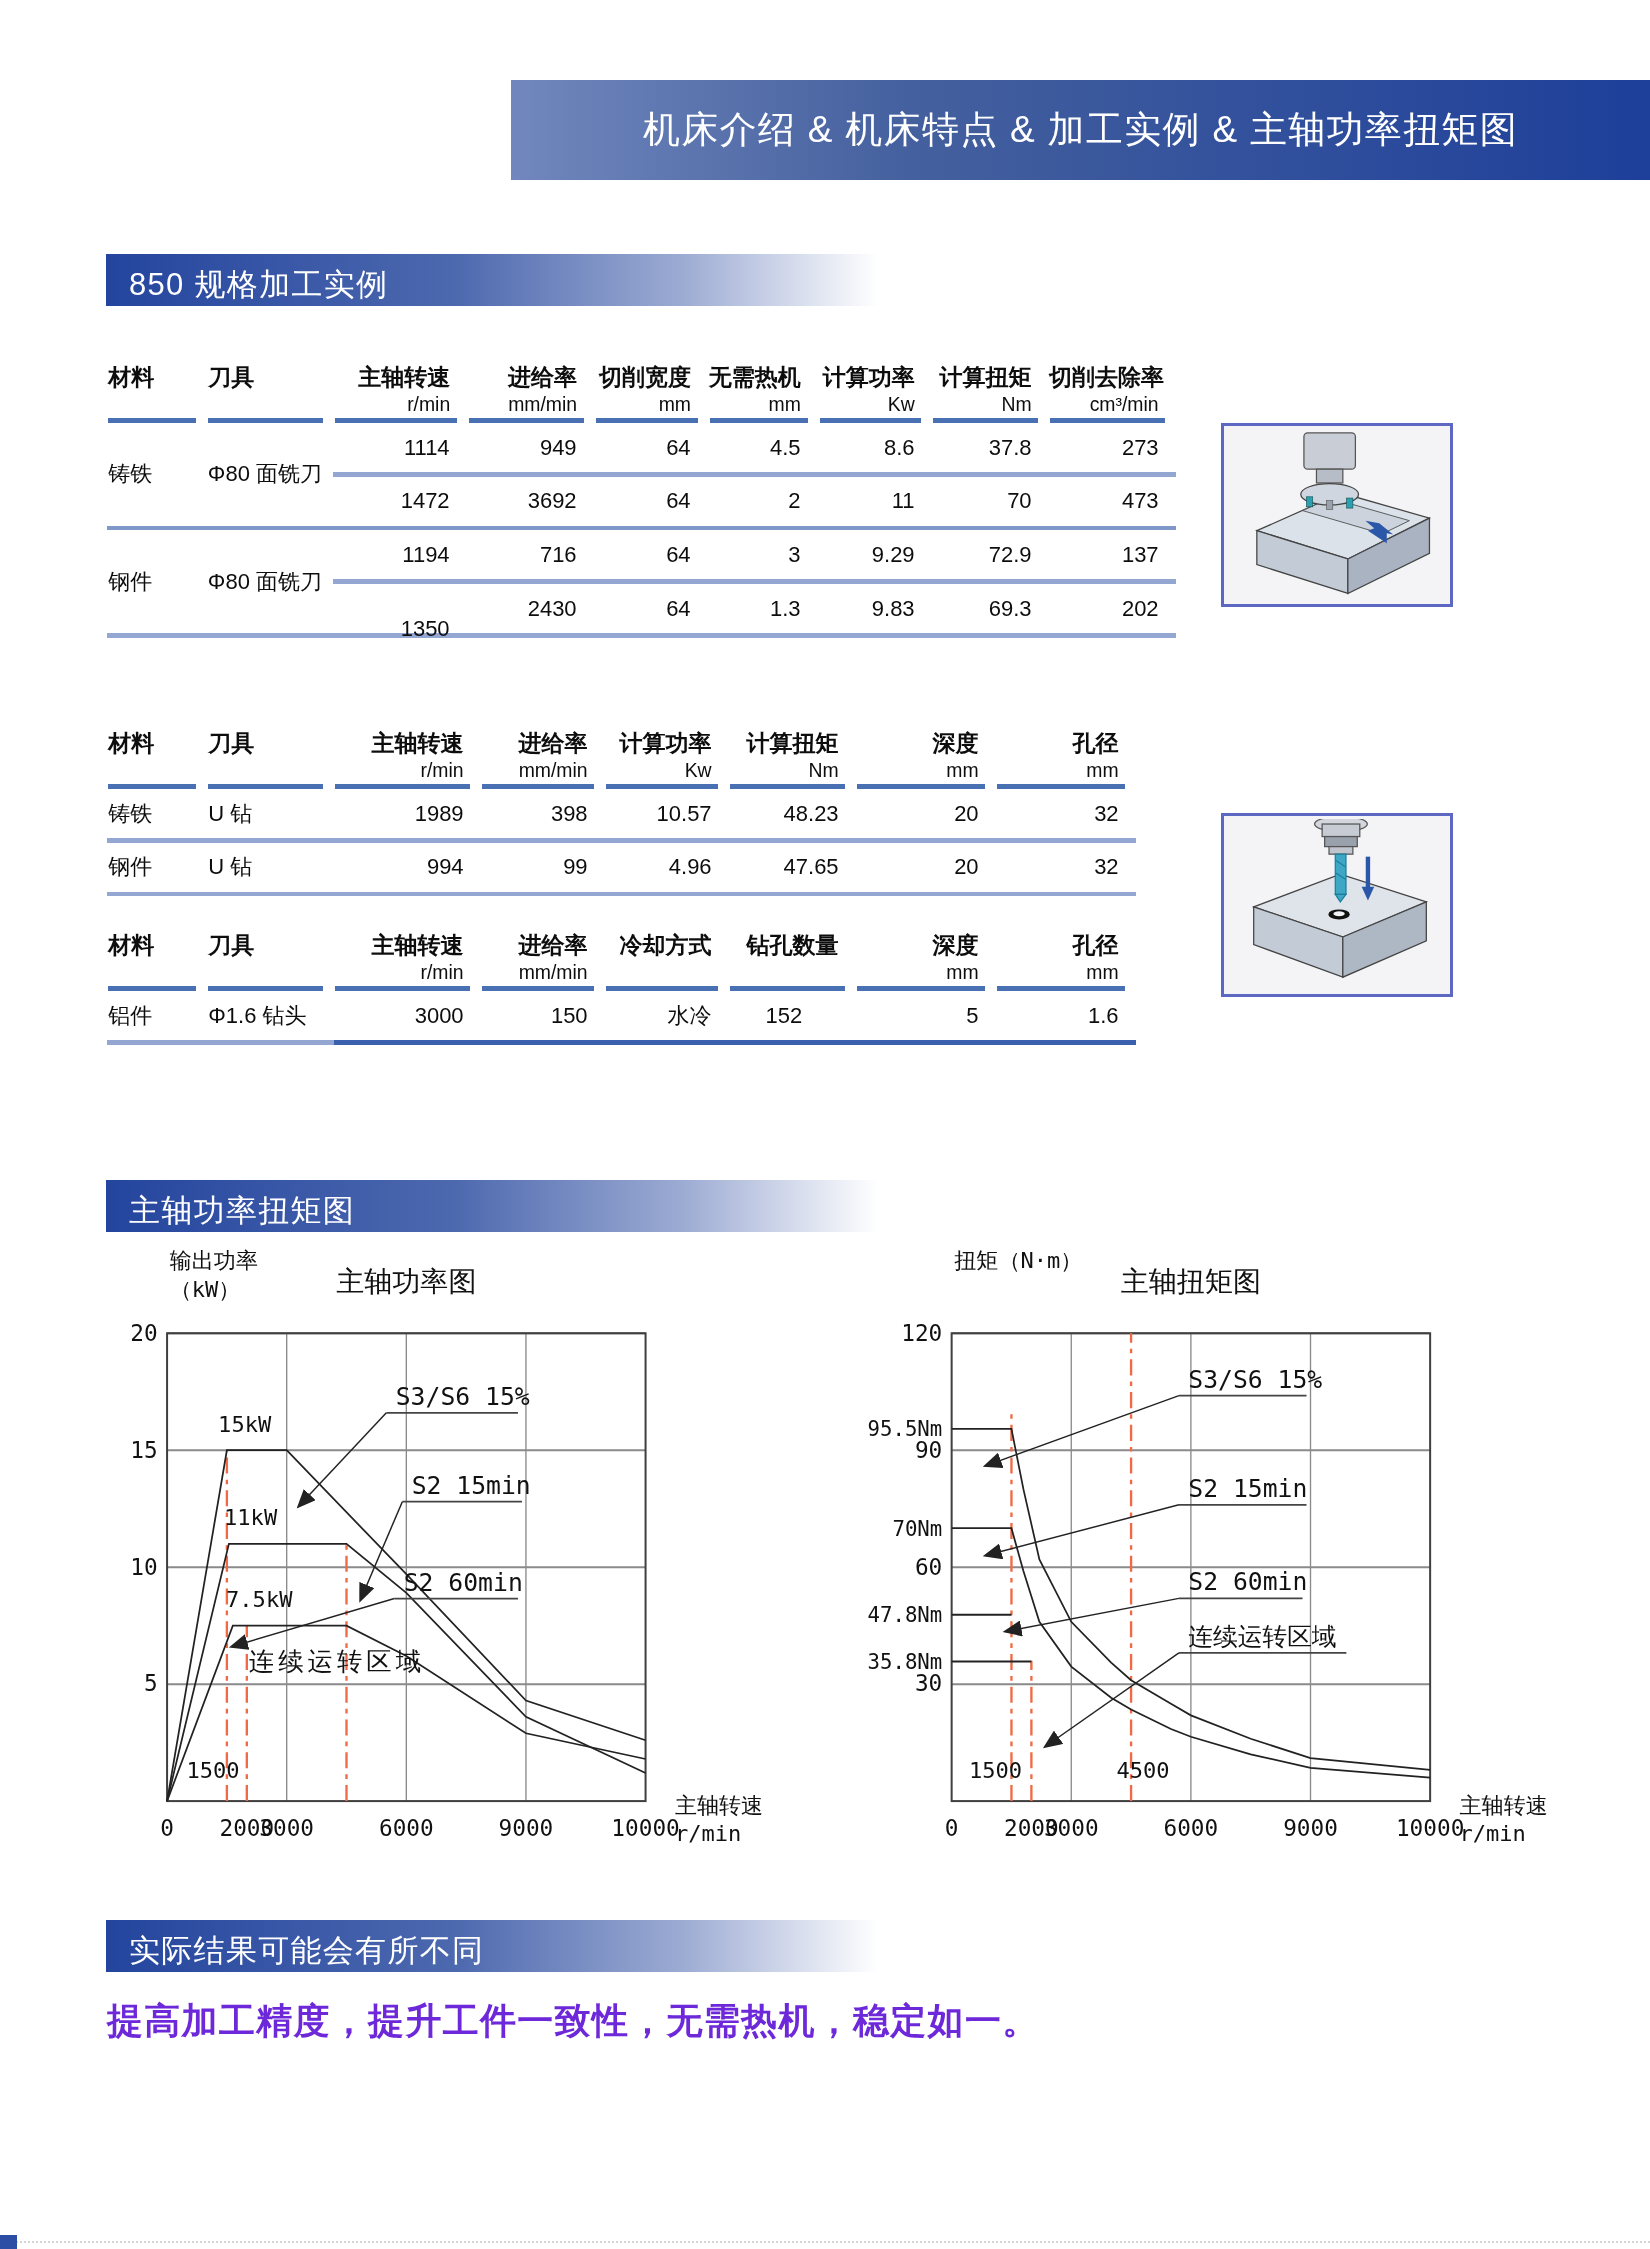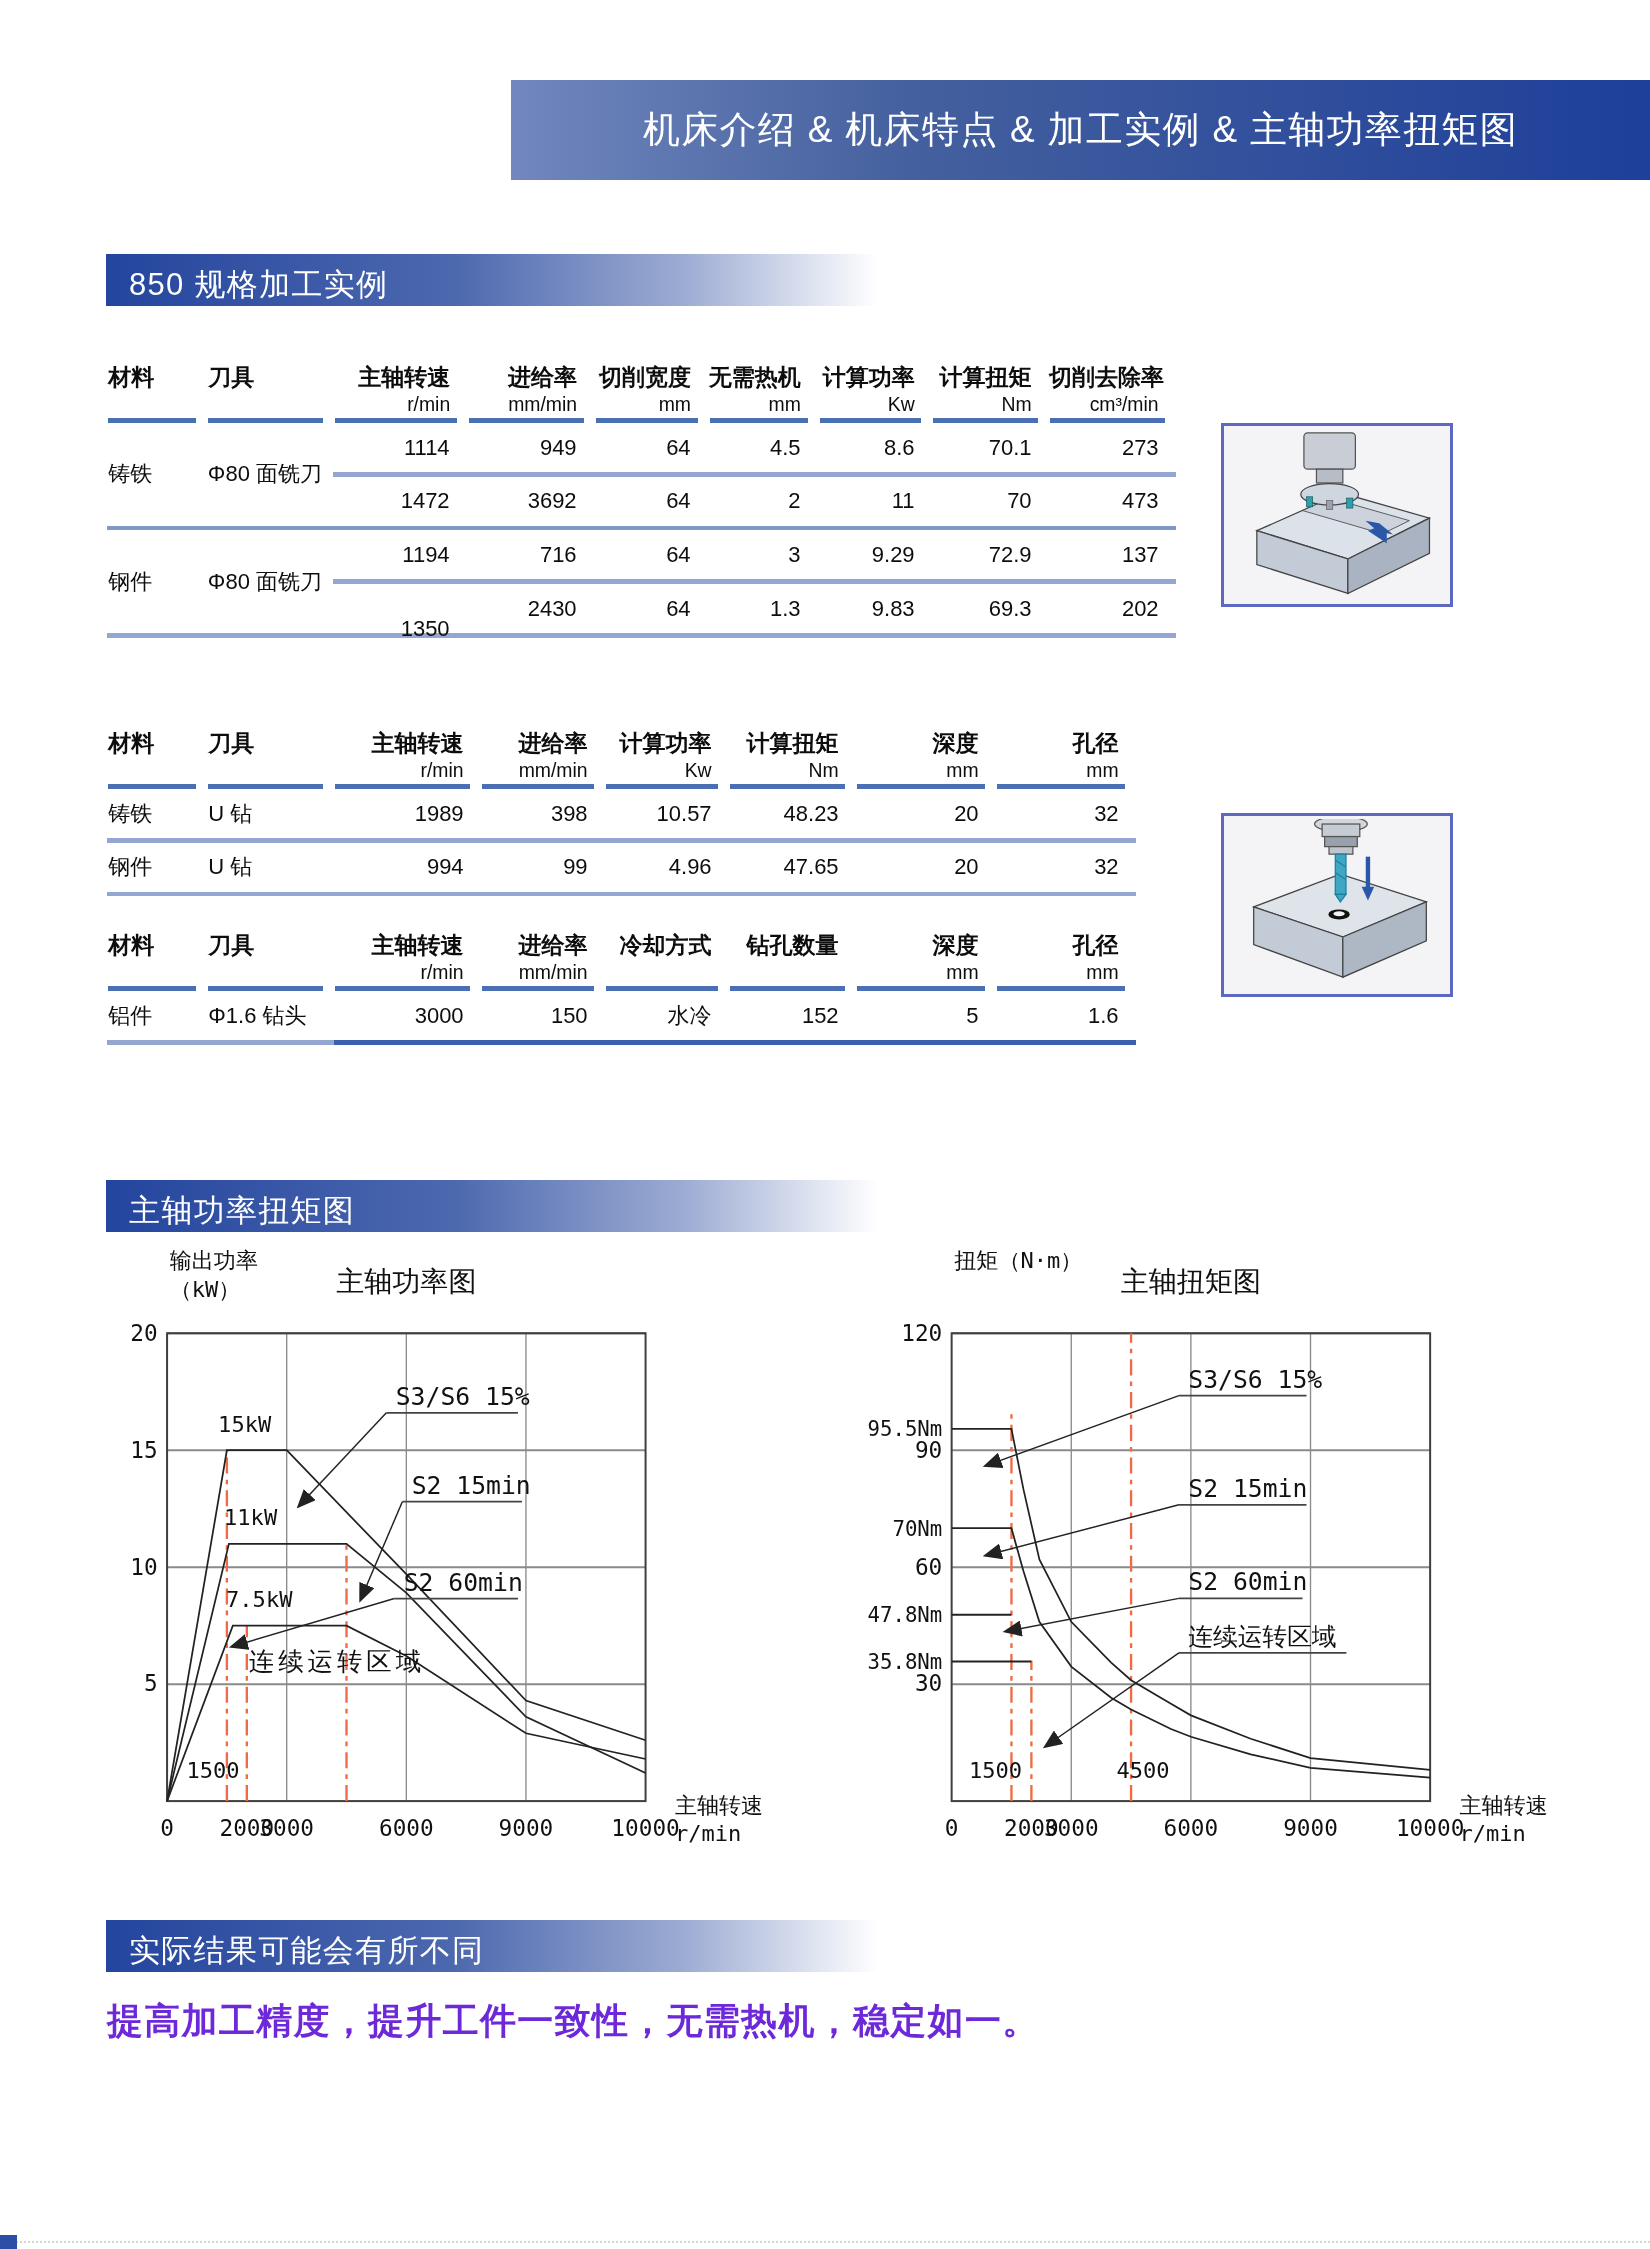--- a/index.html
+++ b/index.html
@@ -120,21 +120,21 @@
       <div class="tgroup">
         <div class="mcell" style="width: 100px;">铸铁</div>
         <div class="mcell" style="width: 127px;">Φ80 面铣刀</div>
         <div class="">
           <div class="vrow">
             <div class="vcell ar" style="width: 134px; text-align: right;">1114</div>
             <div class="vcell ar" style="width: 127px;">949</div>
             <div class="vcell ar" style="width: 114px;">64</div>
             <div class="vcell ar" style="width: 110px;">4.5</div>
             <div class="vcell ar" style="width: 114px;">8.6</div>
-            <div class="vcell ar" style="width: 117px;">70.1</div>
+            <div class="vcell ar" style="width: 117px;">37.8</div>
             <div class="vcell ar" style="width: 127px;">273</div>
           </div>
           <div class="sepnum"></div>
           <div class="vrow">
             <div class="vcell ar" style="width: 134px;">1472</div>
             <div class="vcell ar" style="width: 127px;">3692</div>
             <div class="vcell ar" style="width: 114px;">64</div>
             <div class="vcell ar" style="width: 110px;">2</div>
             <div class="vcell ar" style="width: 114px;">11</div>
             <div class="vcell ar" style="width: 117px;">70</div>
@@ -316,21 +316,21 @@
           <div class="hunit">mm</div>
           <div class="hline"></div>
         </div>
       </div>
       <div class="frow">
         <div class="vcell al" style="width: 100px;">铝件</div>
         <div class="vcell al" style="width: 127px;">Φ1.6 钻头</div>
         <div class="vcell ar" style="width: 147px;">3000</div>
         <div class="vcell ar" style="width: 124px;">150</div>
         <div class="vcell ar" style="width: 124px;">水冷</div>
-        <div class="vcell ar" style="width: 127px;">152</div>
+        <div class="vcell ar" style="width: 127px; text-align: center;">152</div>
         <div class="vcell ar" style="width: 140px;">5</div>
         <div class="vcell ar" style="width: 140px;">1.6</div>
       </div>
       <div class="seprow">
         <div class="sepseg-light" style="width: 227px;"></div>
         <div class="sepseg-dark" style="width: 802px;"></div>
       </div>
     </div>
 
 

